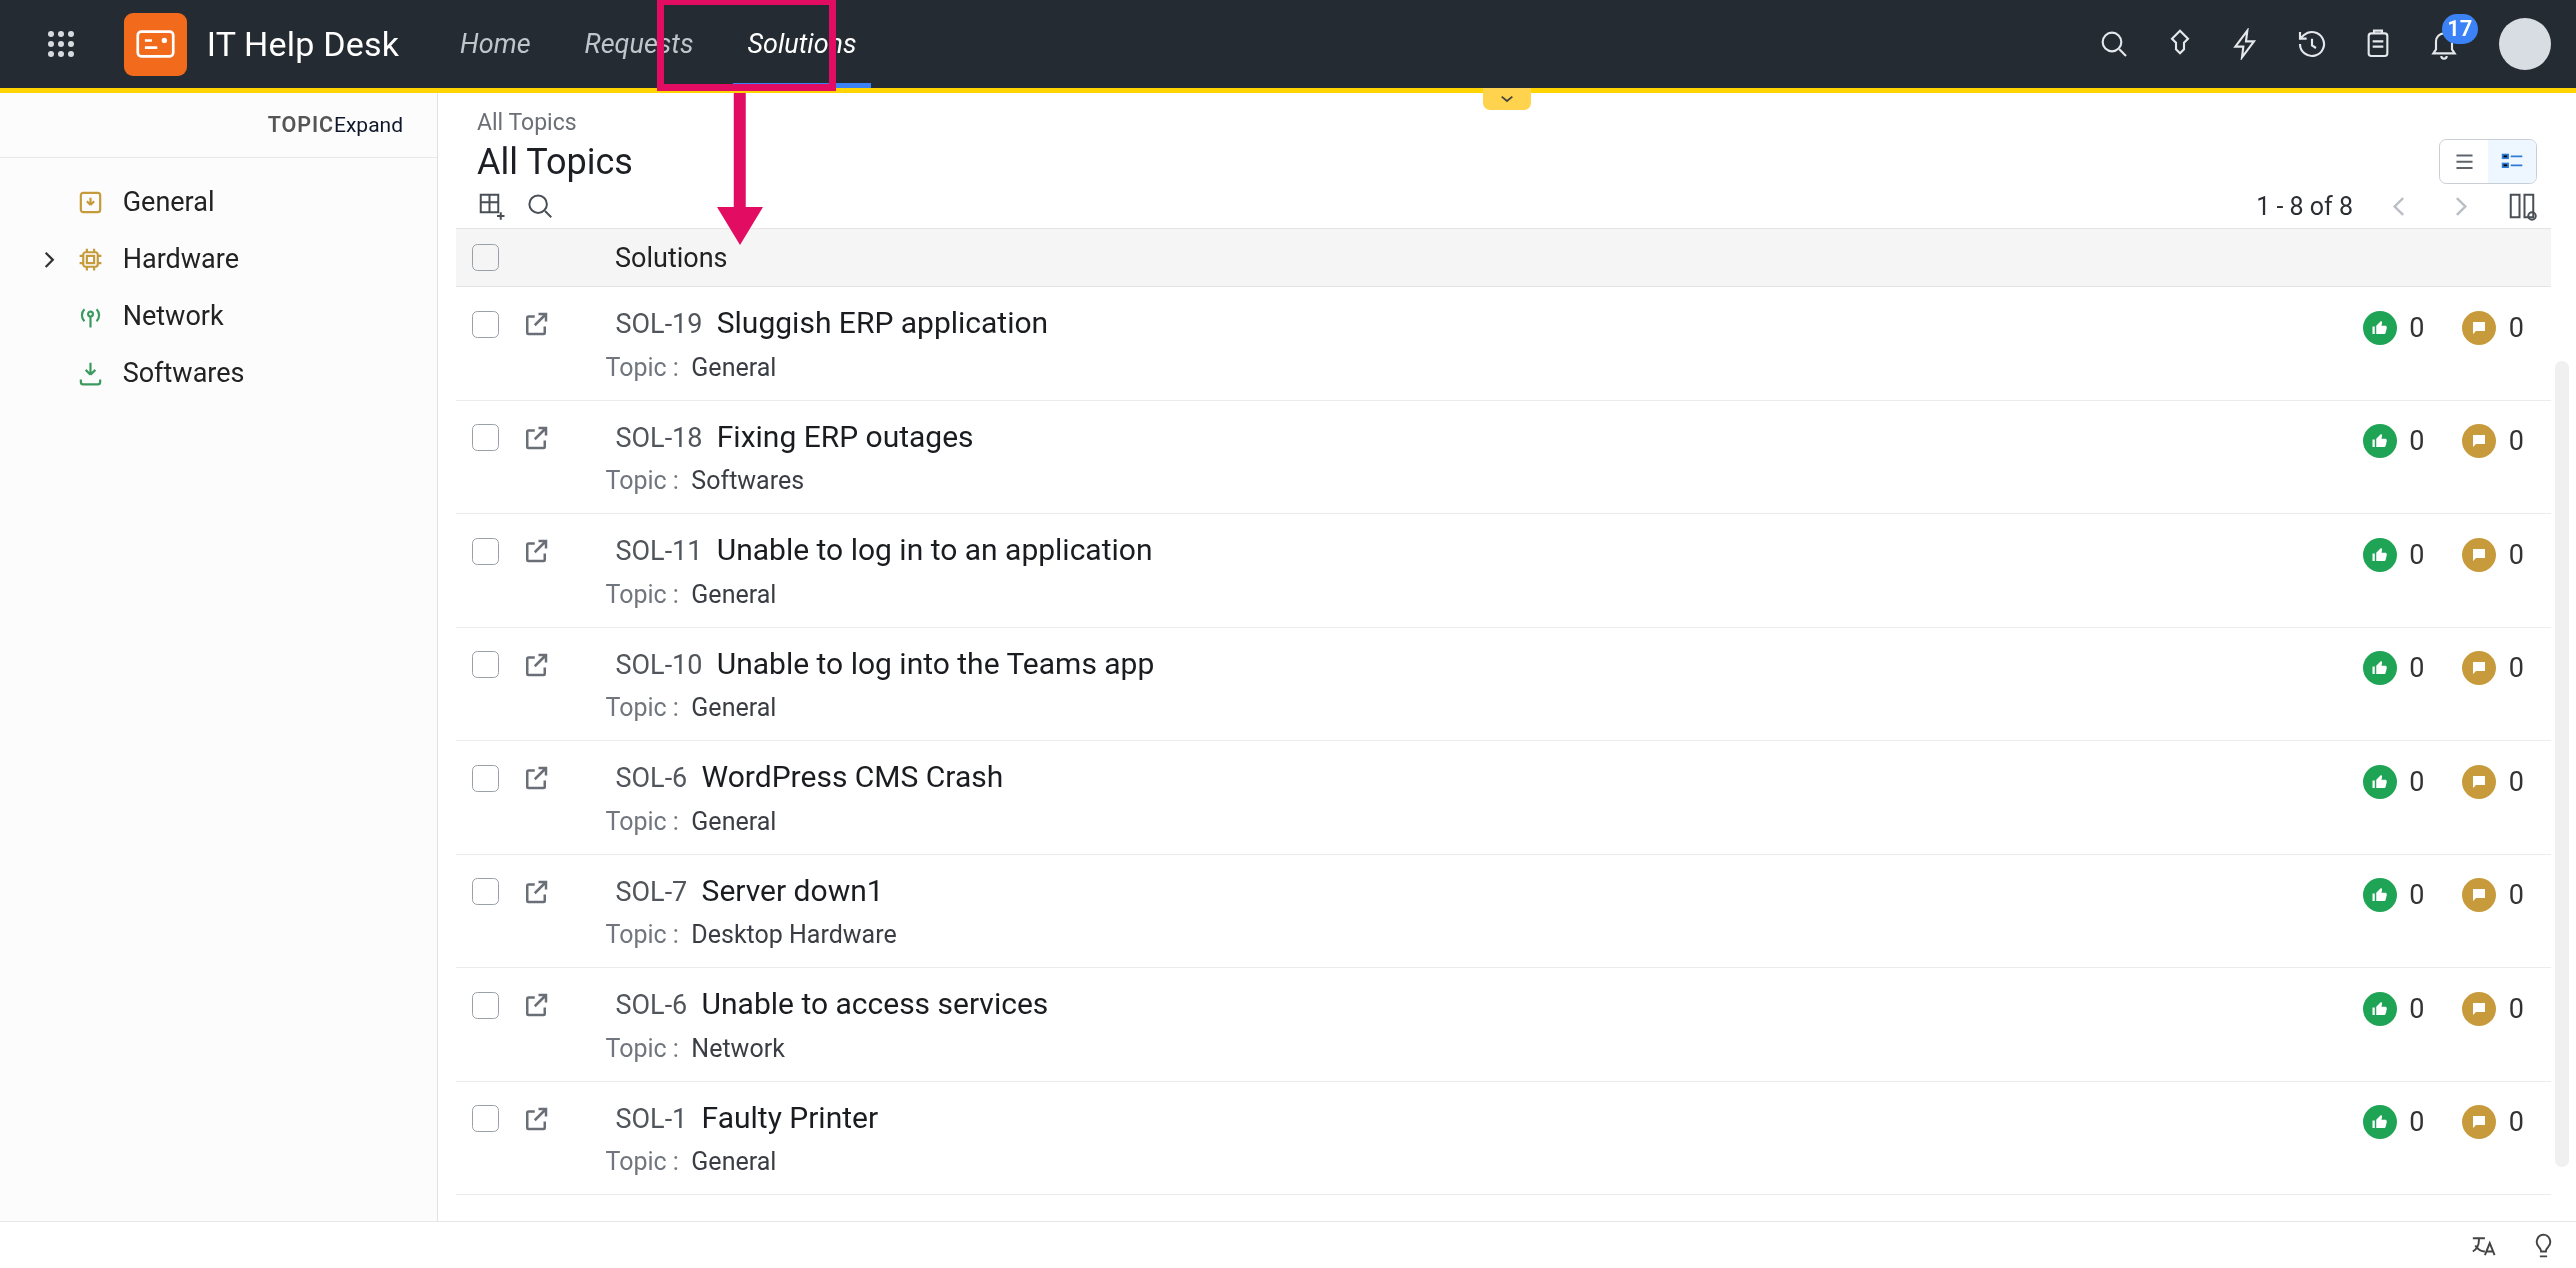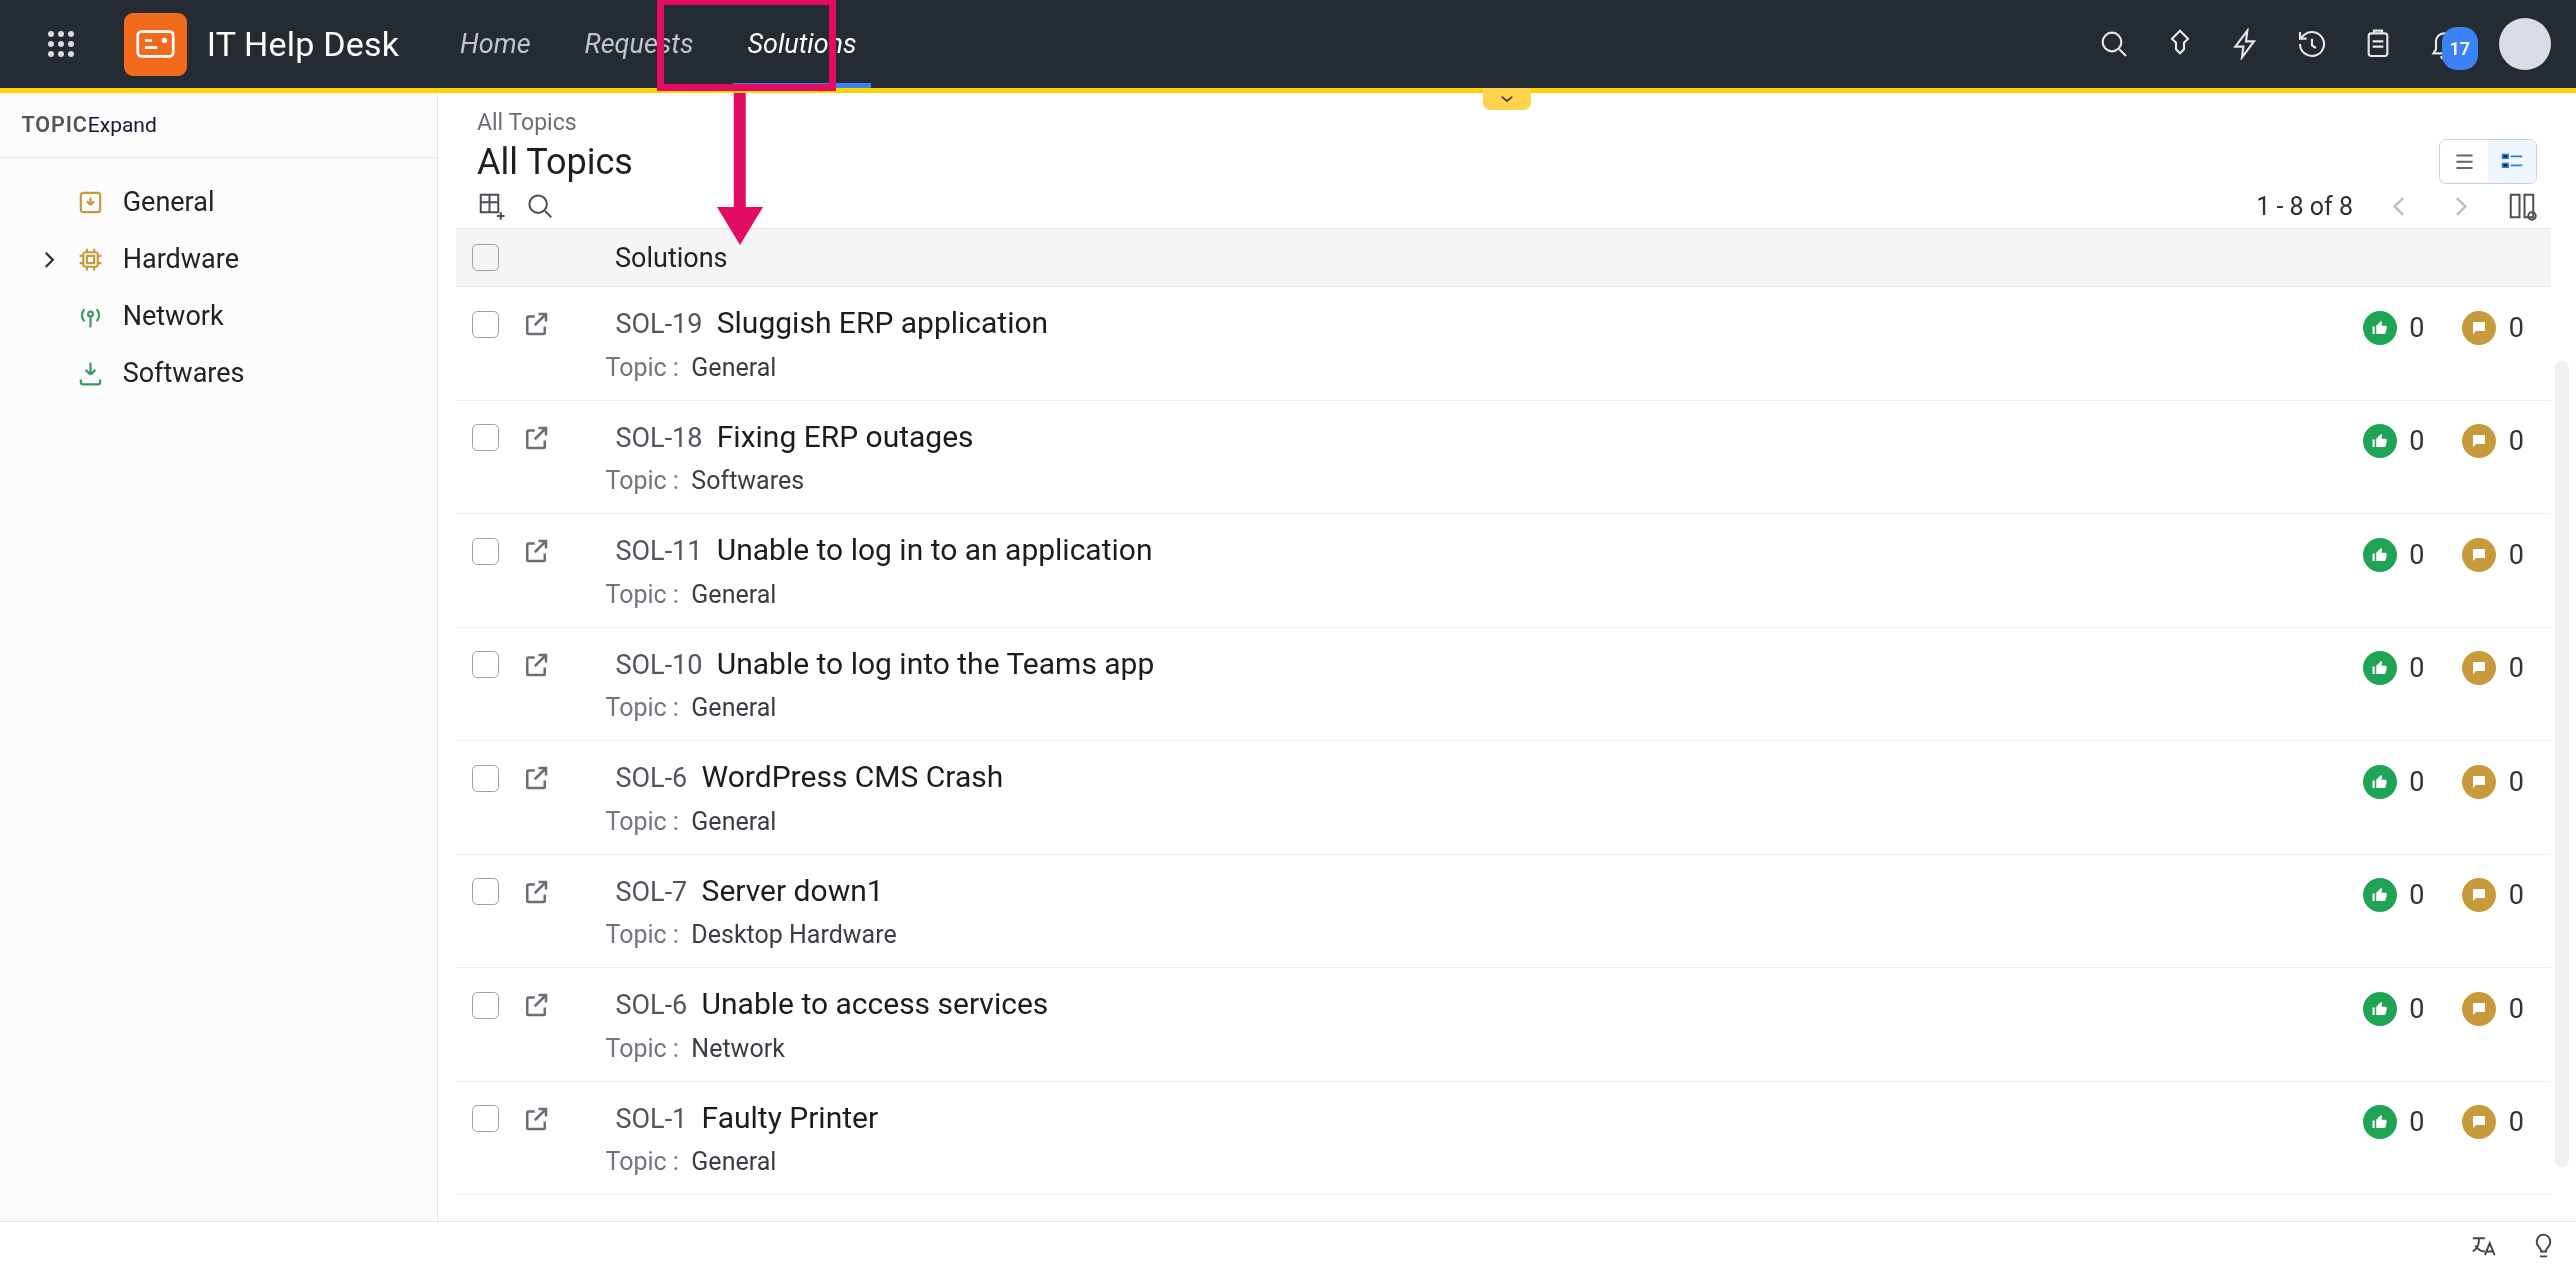--- a/index.html
+++ b/index.html
@@ -53,42 +53,41 @@
   border: 7.2px solid var(--highlight);
   pointer-events: none;
 }
 
 .header-right { margin-left: auto; display: flex; align-items: center; gap: 30px; }
 .hdr-icon { width: 36px; height: 36px; display: flex; align-items: center; justify-content: center; cursor: pointer; color: #e4e7eb; position: relative; }
 .hdr-icon svg { width: 32px; height: 32px; stroke: currentColor; fill: none; stroke-width: 1.6; }
 .badge {
   position: absolute; top: -12.5px; right: -16px;
   background: #3b82f6; color: #fff;
-  font-size: 18px; font-weight: 600;
-  min-width: 36px; height: 43px; border-radius: 15px;
+  font-size: 22px; font-weight: 600;
+  min-width: 36px; height: 30px; border-radius: 15px;
   display: flex; align-items: center; justify-content: center;
   padding: 0 5.4px;
-  margin-top: 13px;
 }
 .avatar { width: 52px; height: 52px; border-radius: 50%; background: #d8dde3; margin-left: 7.2px; cursor: pointer; }
 
 .accent-bar { height: 4.5px; background: var(--accent); }
 
 
 .workspace { display: flex; height: calc(100% - 88px - 4.5px - 47px); }
 
 
 .sidebar {
   width: var(--sidebar-w);
   border-right: 0.9px solid #e2e2e2;
   background: #fcfcfc;
   display: flex; flex-direction: column;
 }
 .side-head {
-  display: flex; align-items: center; justify-content: flex-start;
+  display: flex; align-items: center; justify-content: flex-end;
   padding: 19.7px 34px 19.7px 21.5px;
   border-bottom: 0.9px solid #e8e8e8;
 }
 .side-head .lbl { font-size: 21.5px; letter-spacing: 0.9px; color: #555; font-weight: 600; }
 .side-head .expand { font-size: 21px; color: #0f172a; cursor: pointer; }
 .tree { padding: 16px 9px 0 30px; }
 .tree-item {
   display: flex; align-items: center; gap: 16px;
   padding: 12.5px 9px; font-size: 27px; color: #222; cursor: pointer;
   border-radius: 7.2px;

